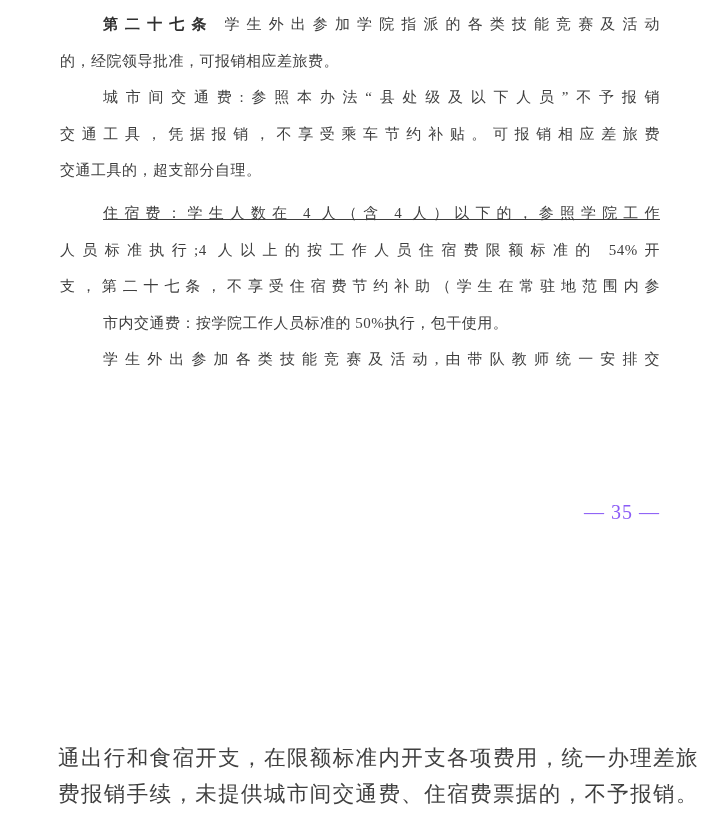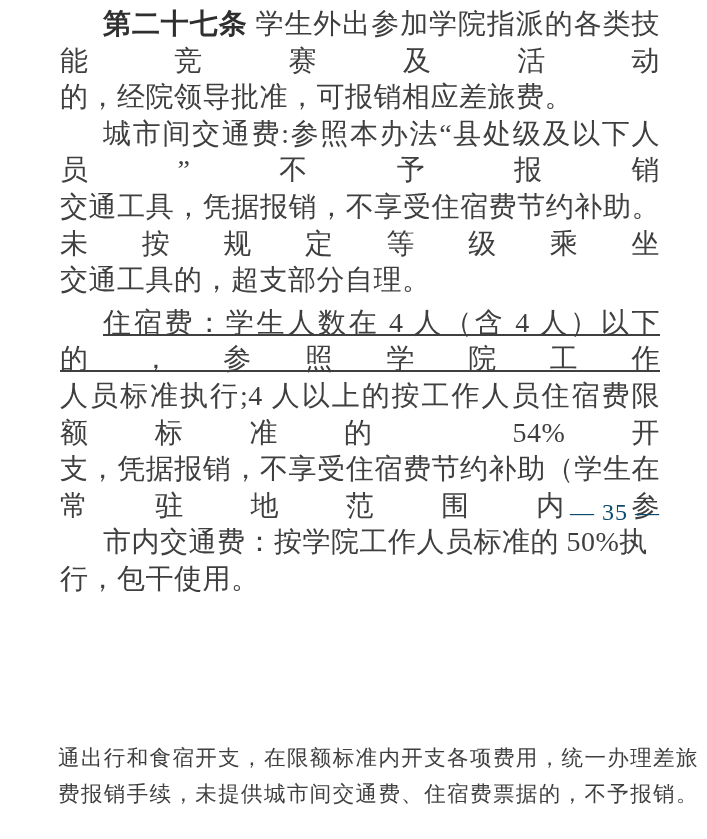--- a/index.html
+++ b/index.html
@@ -34,21 +34,21 @@
     height: 12px;
     background: #e5e5e5;
   }
   .page-2 { top: 597px; height: 218px; text-decoration: underline; }
 
   .textcol-1 {
     position: absolute;
     left: 60px;
     top: 6px;
     width: 600px;
-    font-size: 28px;
+    font-size: 15px;
     line-height: 36.6px;
     letter-spacing: 0.5px;
   }
   .textcol-2 {
     position: absolute;
     left: 58px;
     top: 143px;
     width: 640px;
     font-size: 21.5px;
     line-height: 36.4px;
@@ -69,41 +69,41 @@
     text-decoration: underline;
   }
   .b {
     font-weight: bold;
     color: #2f2f2f;
   }
   .pagenum {
     position: absolute;
     right: 47px;
     top: 498px;
-    font-size: 24px;
+    font-size: 20px;
     line-height: 28px;
-    color: #0c4a6e;
+    color: #8b5cf6;
     letter-spacing: 1px;
   }
 </style>
 </head>
 <body>
 
 <div class="viewer">
 
   <section class="page page-1">
     <div class="textcol-1">
       <div class="line j ind"><span class="b">第二十七条</span><span> 学生外出参加学院指派的各类技能竞赛及活动</span></div>
       <div class="line">的，经院领导批准，可报销相应差旅费。</div>
       <div class="line j ind">城市间交通费:参照本办法“县处级及以下人员”不予报销</div>
-      <div class="line j">交通工具，凭据报销，不享受住宿费节约补助。未按规定等级乘坐</div>
+      <div class="line j">交通工具，凭据报销，不享受乘车节约补贴。可报销相应差旅费</div>
       <div class="line">交通工具的，超支部分自理。</div>
       <div class="line j ind mt">住宿费：学生人数在 4 人（含 4 人）以下的，参照学院工作</div>
       <div class="line j">人员标准执行;4 人以上的按工作人员住宿费限额标准的 54%开</div>
-      <div class="line j">支，凭据报销，不享受住宿费节约补助（学生在常驻地范围内参</div>
+      <div class="line j">支，第二十七条，不享受住宿费节约补助（学生在常驻地范围内参</div>
       <div class="line ind">市内交通费：按学院工作人员标准的 50%执行，包干使用。</div>
       <div class="line j ind">学生外出参加各类技能竞赛及活动,由带队教师统一安排交</div>
     </div>
     <div class="pagenum">— 35 —</div>
   </section>
 
   <div class="page-gap"></div>
 
   <section class="page page-2">
     <div class="textcol-2">

